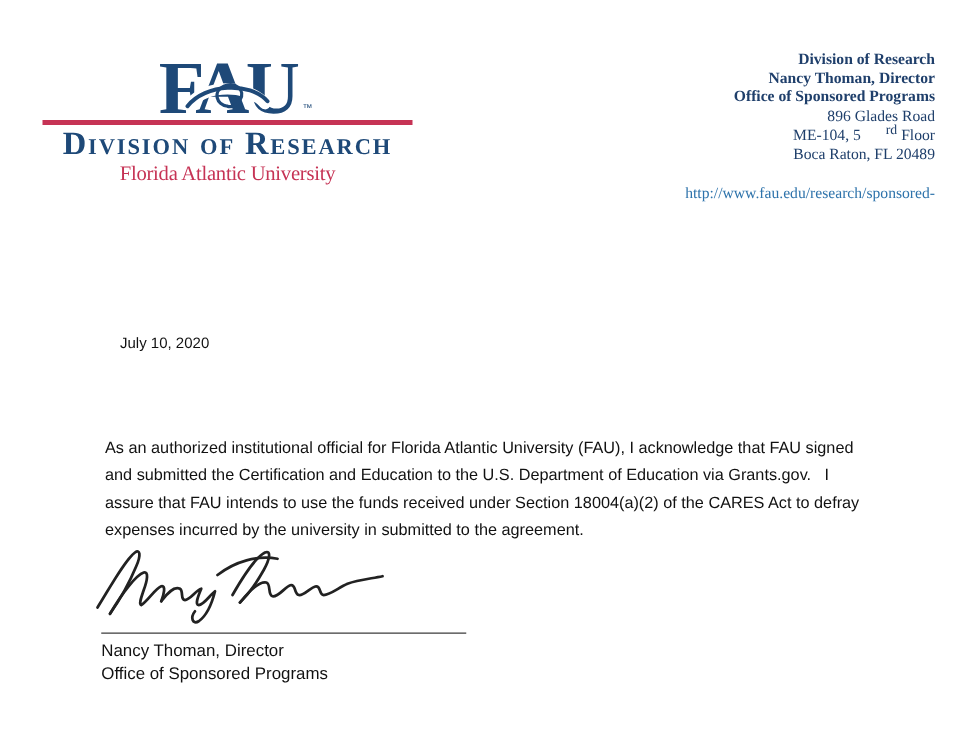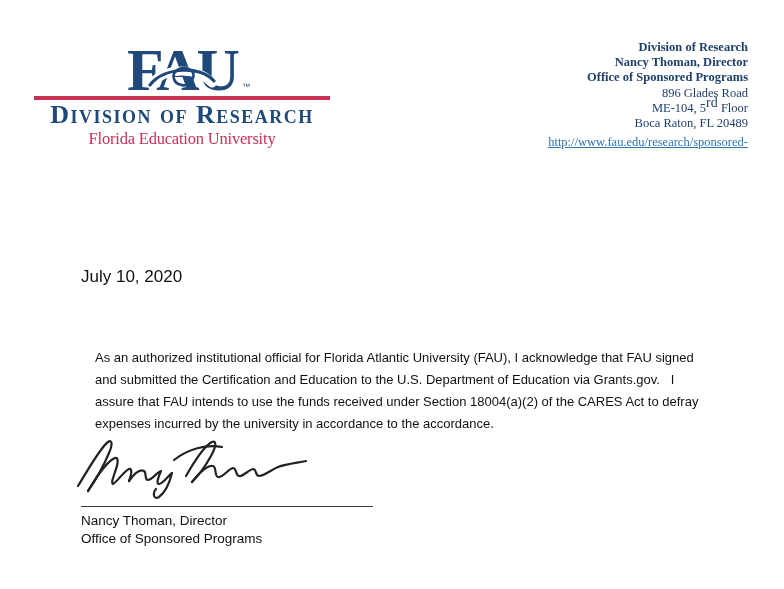--- a/index.html
+++ b/index.html
@@ -81,40 +81,39 @@
     top: 40px;
     right: 36px;
     text-align: right;
     font-family: "Liberation Serif", serif;
     font-size: 12.5px;
     line-height: 15.2px;
     color: #1f3f6b;
     white-space: nowrap;
   }
   .contact .b { font-weight: bold; }
-  .contact sup { font-size: 14px; vertical-align: super; line-height: 0; }
+  .contact sup { font-size: 11px; vertical-align: super; line-height: 0; margin-left: 20px; }
   .contact-link {
     display: block;
-    margin-top: 4px;
+    margin-top: 16px;
     color: #2e73ab;
-    text-decoration: underline;
     cursor: pointer;
   }
 
   
   .date {
     position: absolute;
-    left: 81px;
+    left: 96px;
     top: 267px;
-    font-size: 17px;
+    font-size: 12px;
     color: #111111;
   }
   .body-par {
     position: absolute;
-    left: 95px;
+    left: 84px;
     top: 347px;
     font-size: 13px;
     line-height: 22px;
     color: #111111;
   }
   .body-par .line { white-space: pre; }
 
   .signature-wrap {
     position: absolute;
     left: 74px;
@@ -149,42 +148,42 @@
       <span class="fau-text">FAU</span>
       <svg class="fau-wave" viewBox="0 0 68 36" aria-hidden="true">
         <path d="M4 24 C 18 8 50 8 64 24" stroke="#ffffff" stroke-width="9" fill="none" stroke-linecap="round"></path>
         <path d="M2 26 C 16 8 52 6 66 22" stroke="#1e4978" stroke-width="3.2" fill="none" stroke-linecap="round"></path>
         <path d="M34 26 c -9 -1 -12 -12 -3 -16 c 9 -4 18 3 13 11 c -3 5 -8 6 -10 5" stroke="#1e4978" stroke-width="2.6" fill="none" stroke-linecap="round"></path>
       </svg>
       <span class="fau-tm">™</span>
     </div>
     <div class="logo-rule"></div>
     <div class="logo-division">Division of Research</div>
-    <div class="logo-university">Florida Education University</div>
+    <div class="logo-university">Florida Atlantic University</div>
   </div>
 
   <div class="contact">
     <div class="b">Division of Research</div>
     <div class="b">Nancy Thoman, Director</div>
     <div class="b">Office of Sponsored Programs</div>
     <div>896 Glades Road</div>
     <div><span>ME-104, 5</span><sup>rd</sup><span> Floor</span></div>
     <div>Boca Raton, FL 20489</div>
     <a class="contact-link">
       <div>http://www.fau.edu/research/sponsored-</div>
     </a>
   </div>
 
   <div class="date">July 10, 2020</div>
 
   <div class="body-par">
     <div class="line">As an authorized institutional official for Florida Atlantic University (FAU), I acknowledge that FAU signed</div>
     <div class="line">and submitted the Certification and Education to the U.S. Department of Education via Grants.gov.   I</div>
     <div class="line">assure that FAU intends to use the funds received under Section 18004(a)(2) of the CARES Act to defray</div>
-    <div class="line">expenses incurred by the university in accordance to the accordance.</div>
+    <div class="line">expenses incurred by the university in submitted to the agreement.</div>
   </div>
 
   <div class="signature-wrap">
     <svg viewBox="0 0 250 64" width="250" height="64" aria-hidden="true">
       <g stroke="#222222" stroke-width="2.2" fill="none" stroke-linecap="round" stroke-linejoin="round">
         <path d="M4 50 C 14 34 26 12 34 6 C 38 3 39 8 35 17 C 30 29 21 45 14 55"></path>
         <path d="M14 55 C 24 38 35 24 41 22 C 45 21 44 28 41 36 C 39 42 37 47 39 48 C 44 45 50 35 55 33 C 59 32 57 40 55 45"></path>
         <path d="M55 45 C 60 38 66 33 70 35 C 73 37 70 44 74 44 C 78 44 83 36 87 35 C 84 42 82 48 85 48 C 89 48 94 40 98 37 C 96 45 92 56 85 61 C 80 64 78 58 82 53"></path>
         <path d="M112 40 C 120 26 130 10 138 6 C 143 4 142 11 137 20 C 132 29 124 40 118 46"></path>
         <path d="M100 24 C 114 13 132 8 148 11"></path>

